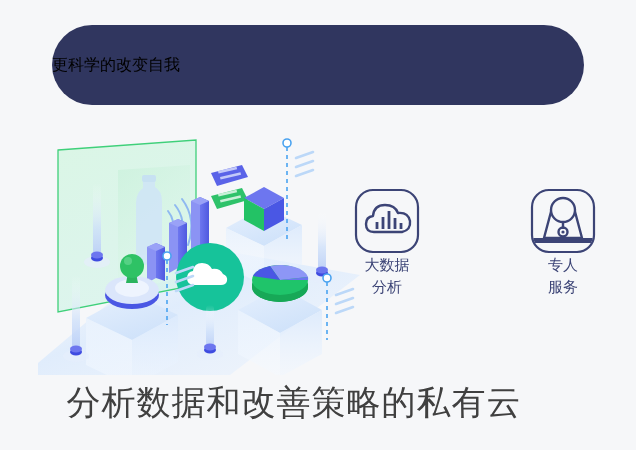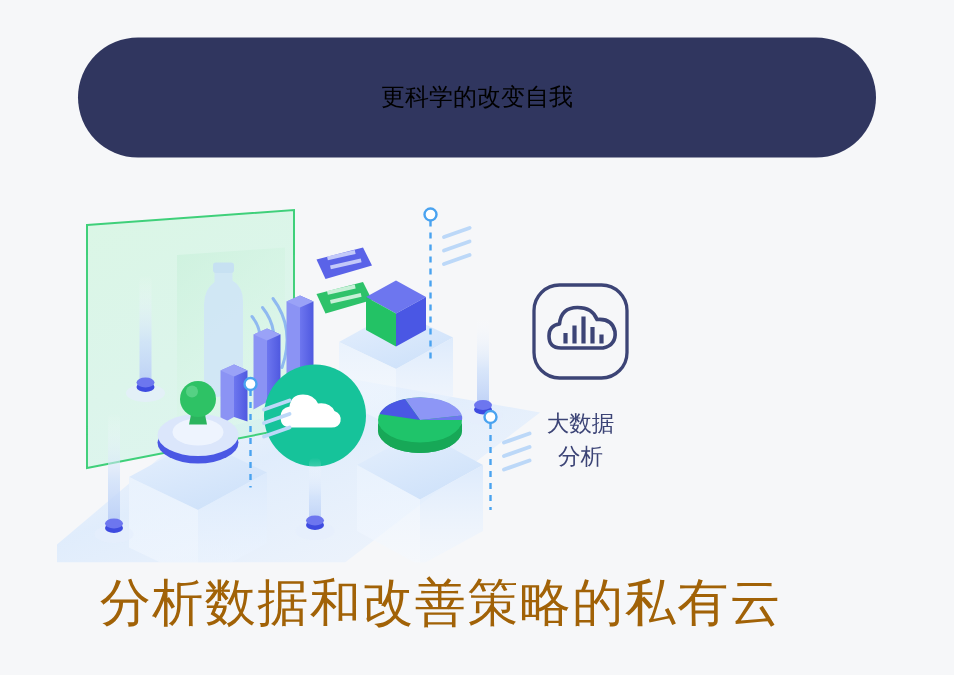--- a/index.html
+++ b/index.html
@@ -17,21 +17,20 @@
   #banner {
     position: absolute;
     left: 52px;
     top: 25px;
     width: 532px;
     height: 80px;
     background: #30365f;
     border-radius: 40px;
     display: flex;
     align-items: center;
-    justify-content: center;
   }
   #illustration {
     position: absolute;
     left: 30px;
     top: 125px;
     width: 330px;
     height: 250px;
   }
   #features {
     position: absolute;
@@ -46,35 +45,34 @@
     width: 70px;
     display: flex;
     flex-direction: column;
     align-items: center;
   }
   .feature-icon {
     width: 66px;
     height: 66px;
   }
   .feature-label {
-    margin-top: 18px;
     color: #3c4476;
     font-size: 15px;
     line-height: 1.45;
     text-align: center;
     font-weight: 400;
     white-space: pre-line;
   }
   #tagline {
     position: absolute;
     left: 0;
     top: 384px;
     width: 588px;
     text-align: center;
-    color: #a16207;
+    color: #404040;
     font-size: 34px;
     line-height: 1.1;
     letter-spacing: 1px;
     white-space: nowrap;
   }
 </style>
 </head>
 <body>
 
 <div id="banner">
@@ -291,16 +289,38 @@
           <line x1="41" y1="41" x2="41" y2="30"></line>
           <line x1="47" y1="41" x2="47" y2="35"></line>
         </g>
       </svg>
     </span>
     <span class="feature-label">大数据
 分析</span>
   </div>
 
 
+  <div class="feature">
+    <span class="feature-icon">
+      <svg width="66" height="66" viewBox="0 0 66 66">
+        <defs>
+          <clipPath id="agentClip">
+            <rect x="3" y="3" width="60" height="60" rx="16"></rect>
+          </clipPath>
+        </defs>
+        <g clip-path="url(#agentClip)">
+          <path d="M 22 20 L 14 50 L 52 50 L 44 20 Z" fill="none" stroke="#3c4476" stroke-width="2.4"></path>
+          <circle cx="33" cy="22" r="12" fill="#f6f7f9" stroke="#3c4476" stroke-width="2.4"></circle>
+          <path d="M 33 34 L 33 41" stroke="#3c4476" stroke-width="2.4"></path>
+          <circle cx="33" cy="44" r="4.5" fill="none" stroke="#3c4476" stroke-width="2.4"></circle>
+          <circle cx="33" cy="44" r="1.6" fill="#3c4476"></circle>
+          <rect x="0" y="50" width="66" height="5" fill="#3c4476"></rect>
+        </g>
+        <rect x="2" y="2" width="62" height="62" rx="17" fill="none" stroke="#3c4476" stroke-width="2.2"></rect>
+      </svg>
+    </span>
+    <span class="feature-label">专人
+服务</span>
+  </div>
 
 </div>
 
 <div id="tagline">分析数据和改善策略的私有云</div>
 
 </body></html>

